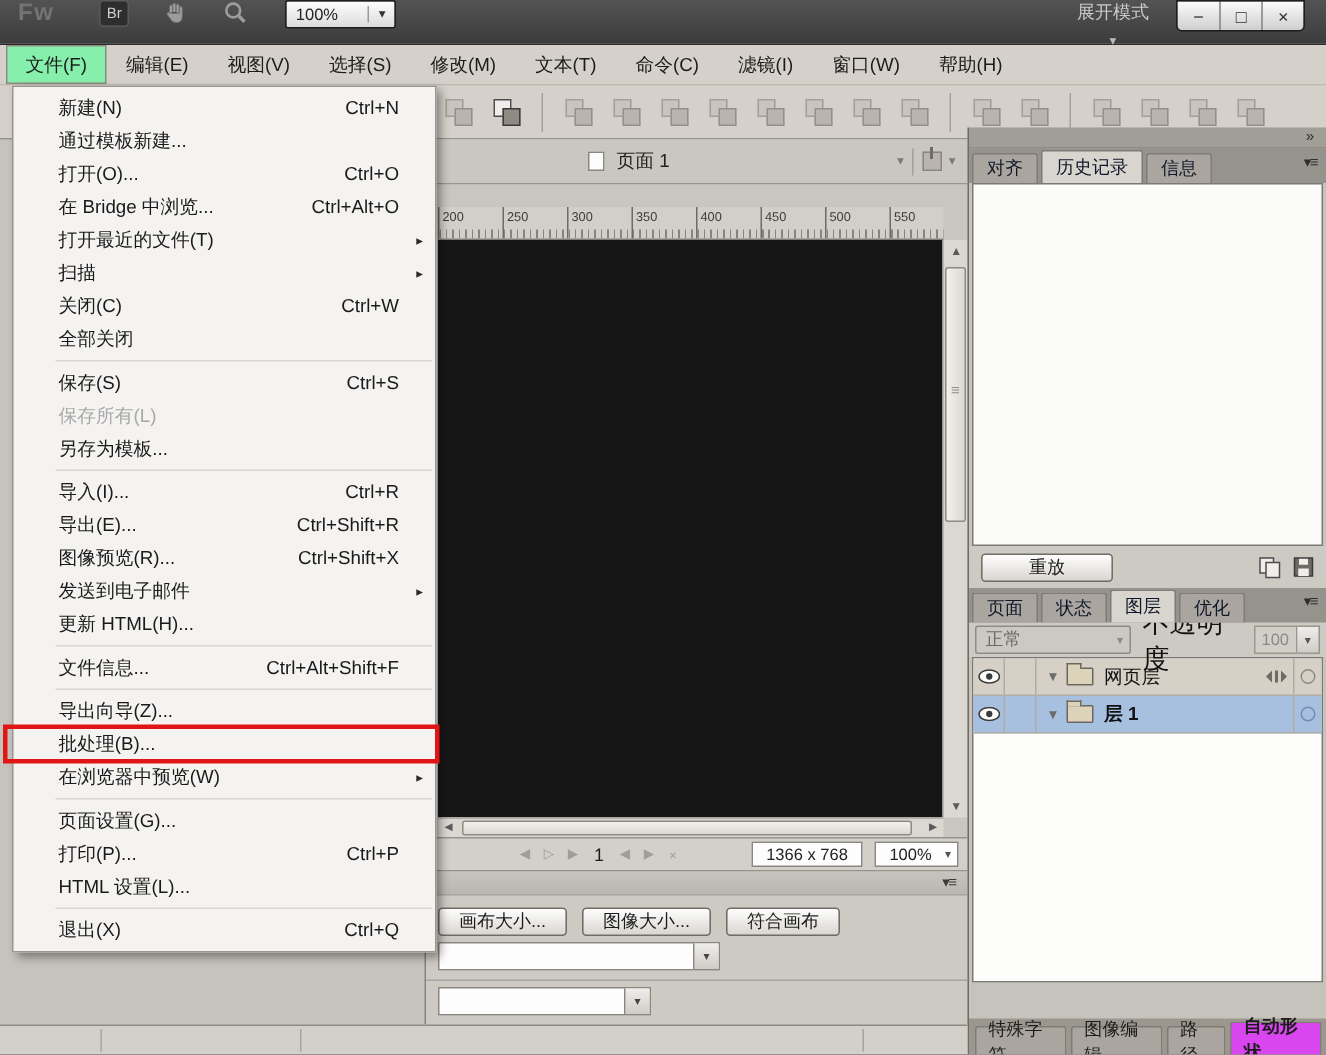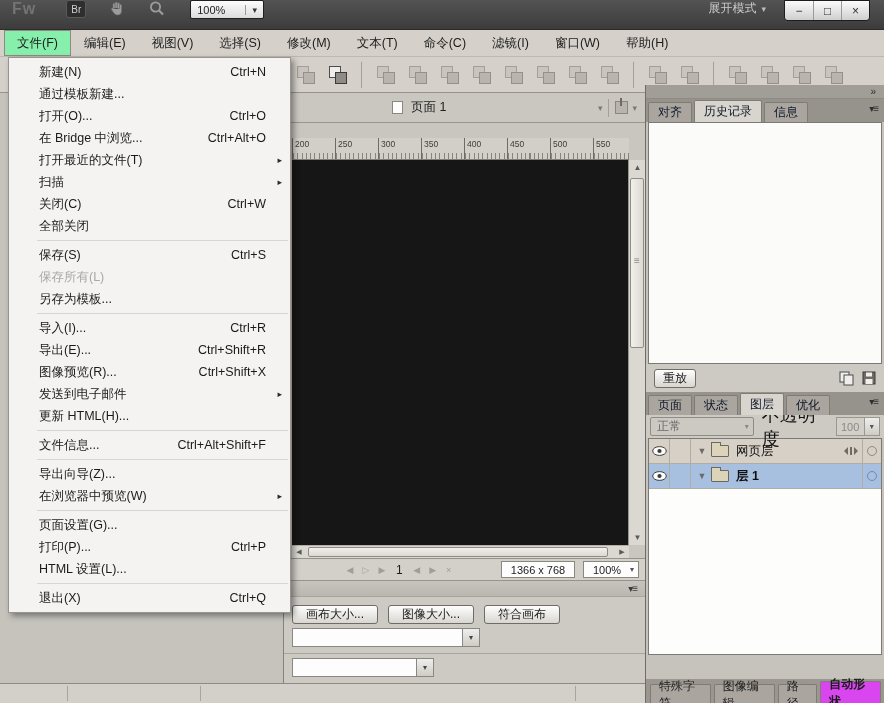--- a/index.html
+++ b/index.html
@@ -11,21 +11,21 @@
     background:linear-gradient(#535353,#3c3c3c);border-bottom:1px solid #2b2b2b;
     display:flex;align-items:flex-start;}
   .fw-logo{font-weight:bold;font-size:16px;color:#747474;margin-left:12px;letter-spacing:1px;}
   .br-badge{width:20px;height:18px;margin-left:30px;background:#2e2e2e;border:1px solid #5a5a5a;
     border-radius:3px;color:#cfcfcf;font-size:10px;display:flex;align-items:center;justify-content:center;}
   .tb-tool{margin-left:22px;display:flex;align-items:center;}
   .zoom-combo{margin-left:24px;width:74px;height:19px;background:linear-gradient(#fdfdfd,#dcdcdc);
     border:1px solid #1f1f1f;border-radius:2px;display:flex;align-items:center;font-size:11px;color:#222;}
   .zoom-combo .val{flex:1;padding-left:6px;}
   .zoom-combo .dd{width:18px;text-align:center;border-left:1px solid #9a9a9a;color:#333;font-size:9px;}
-  .expand-mode{margin-left:auto;color:#c9c9c9;font-size:12px;display:flex;align-items:center;gap:5px;}
+  .expand-mode{margin-left:auto;color:#c9c9c9;font-size:12px;display:flex;align-items:center;gap:5px;flex-direction:column;}
   .expand-mode .caret{font-size:9px;color:#bbb;}
   .win-btns{display:flex;margin:0 14px 0 18px;border:1px solid #1d1d1d;border-radius:0 0 4px 4px;overflow:hidden;}
   .win-btn{width:28px;height:19px;background:linear-gradient(#fbfbfb,#cfcfcf);border-left:1px solid #9a9a9a;
     display:flex;align-items:center;justify-content:center;font-size:12px;color:#333;}
   .win-btn:first-child{border-left:none;}
 
   
   .menubar{position:absolute;left:0;top:30px;width:884px;height:27px;background:#d5d1ca;
     border-bottom:1px solid #bdb9b2;display:flex;align-items:stretch;padding-left:4px;}
   .mb-item{padding:0 12px;display:flex;align-items:center;font-size:12.5px;color:#1c1c1c;border:1px solid transparent;}
@@ -112,21 +112,21 @@
     border-left:1px solid #6f6c67;}
   .rp-collapse{height:14px;background:#a19d97;border-bottom:1px solid #8f8b84;text-align:right;
     font-size:10px;color:#2e2e2e;line-height:13px;padding-right:8px;}
   .tabstrip{height:23px;background:#96928c;display:flex;align-items:flex-end;padding-left:2px;position:relative;}
   .tabstrip .tab{height:20px;padding:0 9px;display:flex;align-items:center;font-size:12px;color:#0f172a;
     background:#aaa69f;border:1px solid #7f7c76;border-bottom:none;border-radius:2px 2px 0 0;margin-right:2px;}
   .tabstrip .tab.active{background:#d8d4ce;height:22px;}
   .tabstrip .pm{position:absolute;right:6px;top:4px;font-size:10px;color:#2e2e2e;letter-spacing:-1px;}
   .history-list{height:242px;margin:0 2px;background:#fbfbfa;border:1px solid #7d7a75;}
   .replay-row{height:28px;background:#cdc9c3;display:flex;align-items:center;padding:0 8px;}
-  .replay-btn{height:19px;padding:0 8px;font-size:12px;color:#1c1c1c;border:1px solid #706d68;border-radius:3px;
+  .replay-btn{height:19px;padding:0 31px;font-size:12px;color:#1c1c1c;border:1px solid #706d68;border-radius:3px;
     background:linear-gradient(#fefefe,#d9d6d1);display:flex;align-items:center;}
   .rr-icons{margin-left:auto;display:flex;gap:8px;align-items:center;}
   .mid-controls{height:23px;background:#cdc9c3;display:flex;align-items:center;padding:0 4px;}
   .blend-combo{width:108px;height:19px;background:#ccc8c2;border:1px solid #8f8c86;border-radius:2px;
     display:flex;align-items:center;font-size:12px;color:#6b6b6b;}
   .blend-combo .bv{flex:1;padding-left:6px;}
   .blend-combo .bc{font-size:8px;color:#8a8a8a;padding-right:4px;}
   .opacity-label{font-size:18px;color:#111;margin-left:8px;}
   .opacity-field{width:30px;height:19px;margin-left:5px;background:#d2cfc9;border:1px solid #9a978f;
     font-size:11px;color:#8a8a8a;display:flex;align-items:center;justify-content:center;}
@@ -641,20 +641,25 @@
         <span class="fm-shortcut"></span>
 
       </div>
 
       <div class="fm-item">
         <span class="fm-label">导出向导(Z)...</span>
         <span class="fm-shortcut"></span>
 
       </div>
 
+      <div class="fm-item highlighted">
+        <span class="fm-label">批处理(B)...</span>
+        <span class="fm-shortcut"></span>
+
+      </div>
 
       <div class="fm-item has-submenu">
         <span class="fm-label">在浏览器中预览(W)</span>
         <span class="fm-shortcut"></span>
         <span class="fm-arrow">▸</span>
       </div>
 
       <div class="fm-item separator">
         <span class="fm-label"></span>
         <span class="fm-shortcut"></span>

